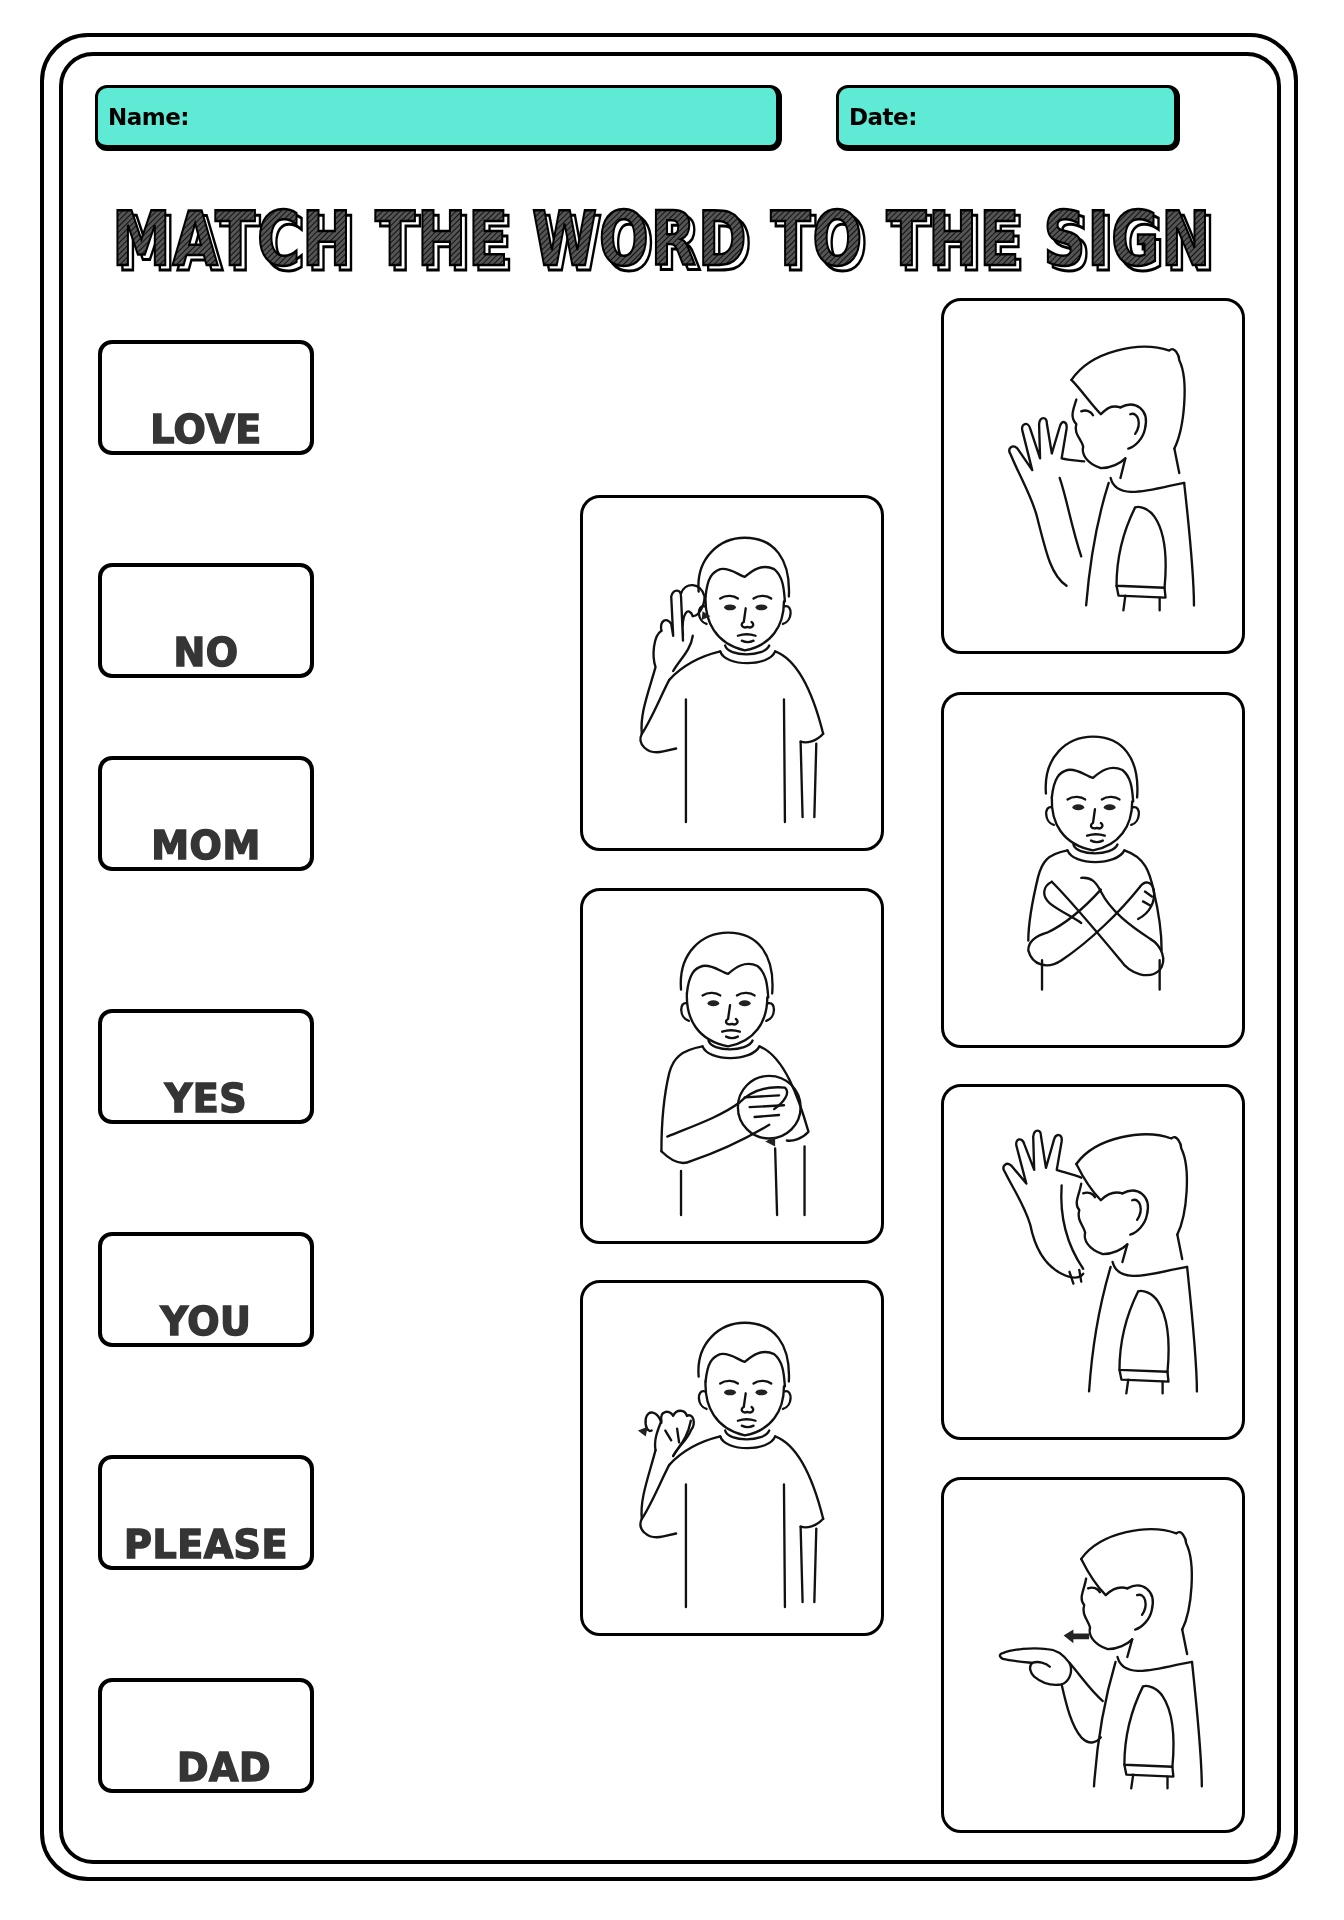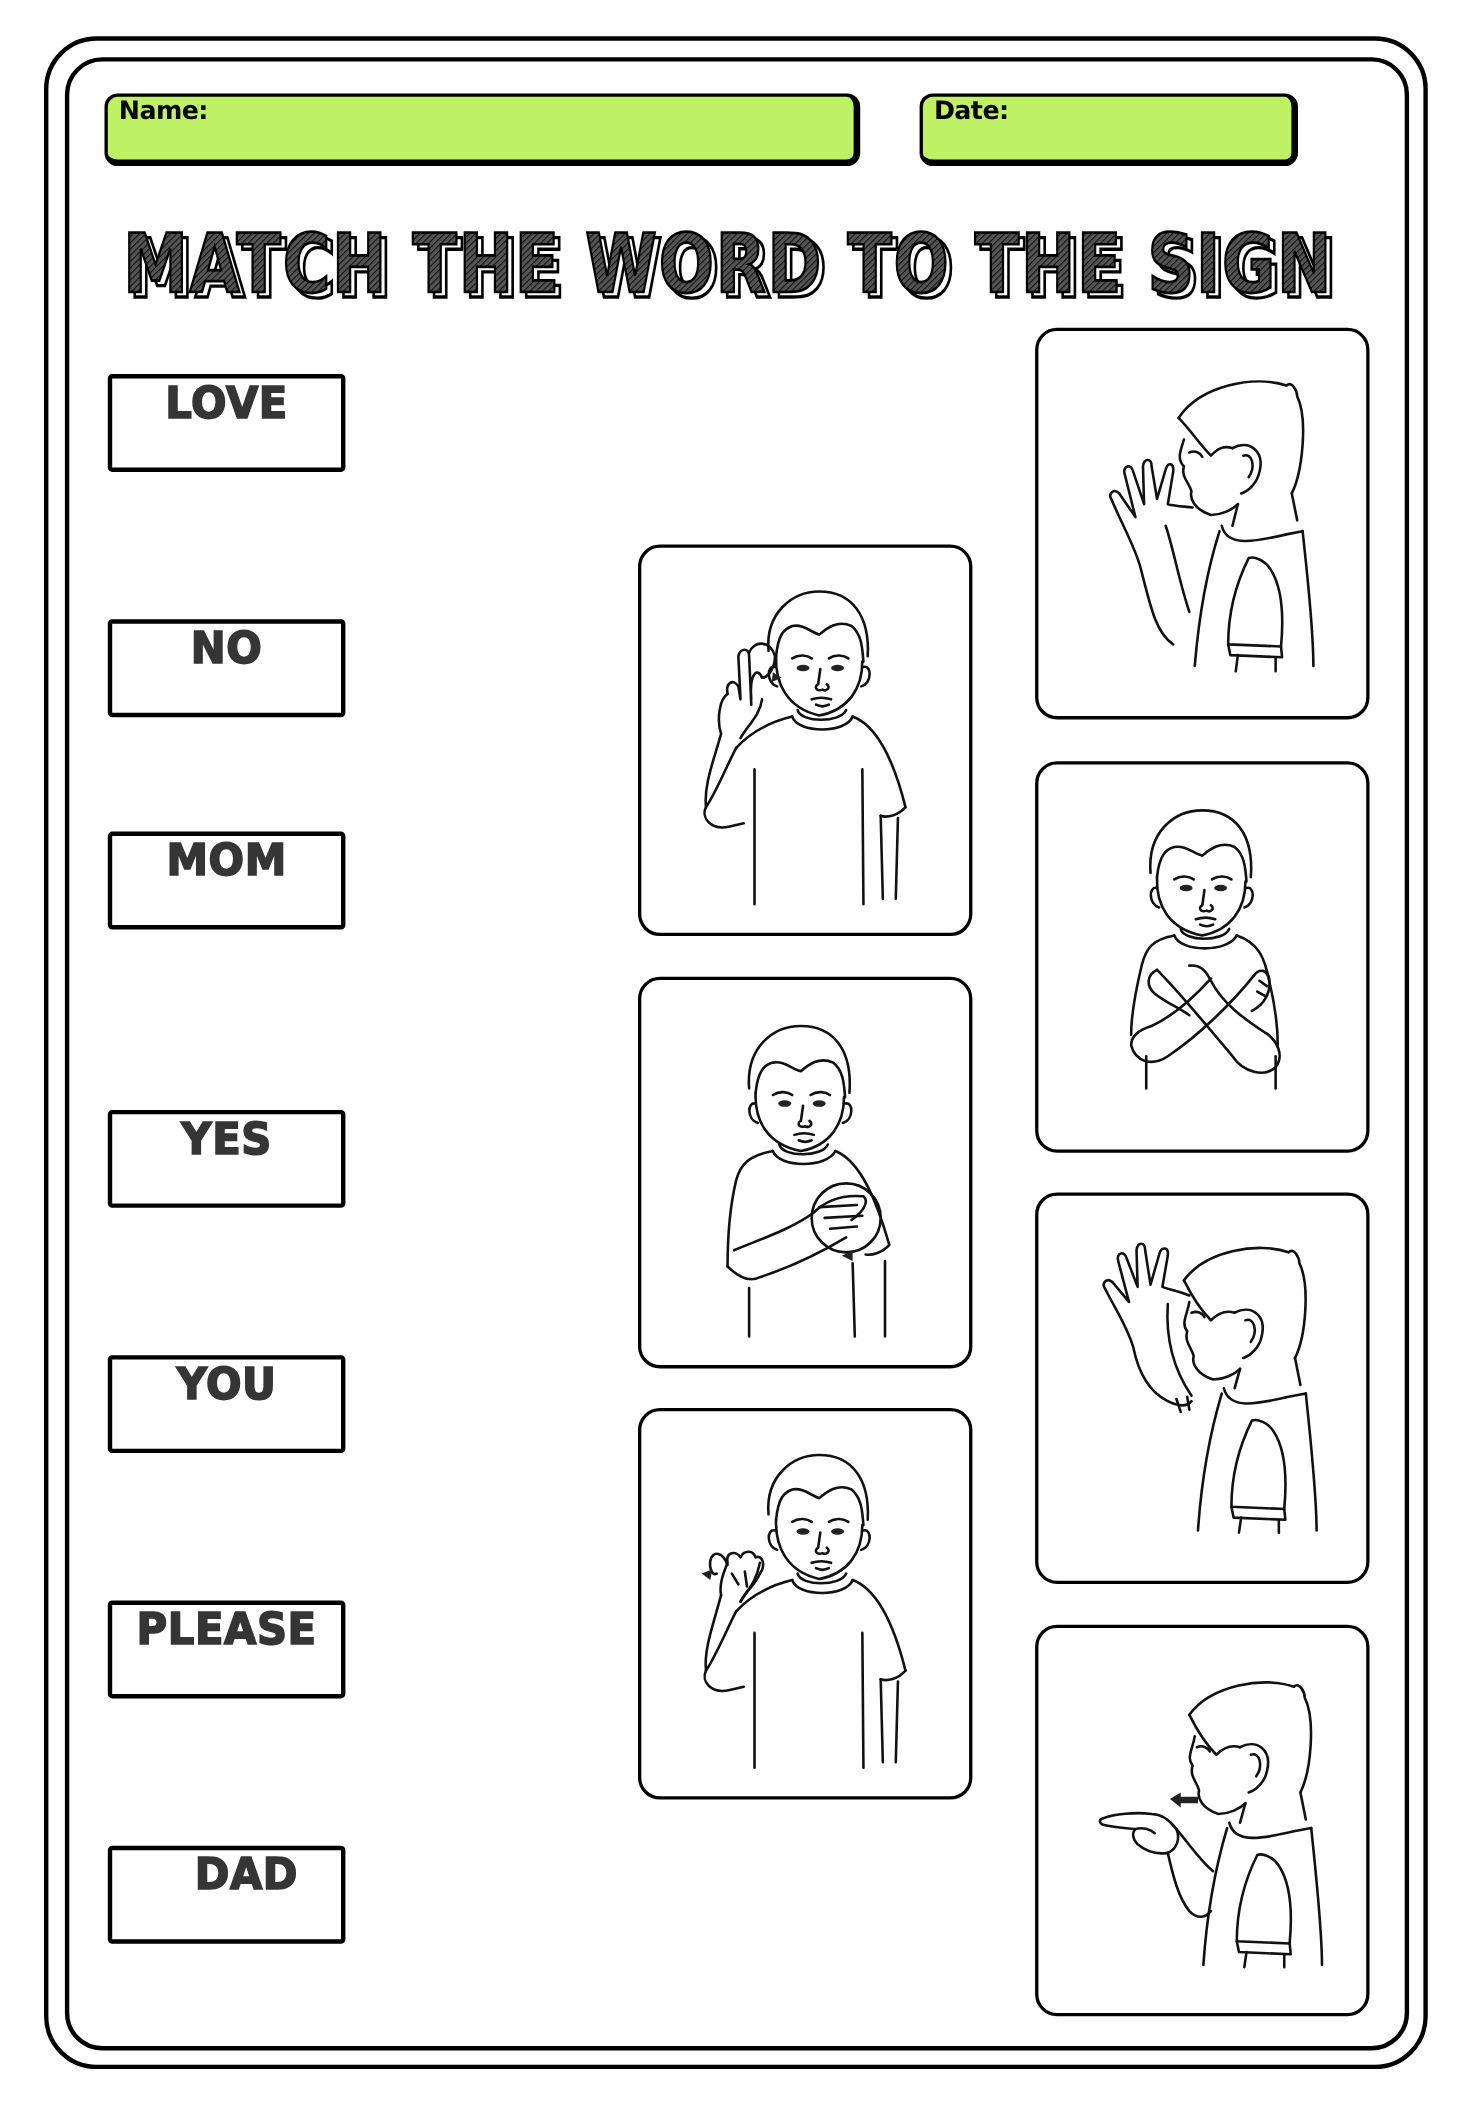--- a/index.html
+++ b/index.html
@@ -1,23 +1,23 @@
 <!DOCTYPE html>
 <html><head>
 <meta charset="utf-8">
 <style>
   html, body { margin: 0; padding: 0; background: #ffffff; }
   body { width: 1344px; height: 1920px; position: relative; overflow: hidden; font-family: "DejaVu Sans", sans-serif; }
   .frame-outer { position: absolute; left: 40px; top: 33px; width: 1258px; height: 1848px; border: 4px solid #000; border-radius: 48px; box-sizing: border-box; }
   .frame-inner { position: absolute; left: 59px; top: 52px; width: 1222px; height: 1812px; border: 4px solid #000; border-radius: 34px; box-sizing: border-box; }
-  .field-box { position: absolute; top: 85px; height: 66px; border: 3px solid #000; border-right-width: 6px; border-bottom-width: 6px; border-radius: 12px; box-sizing: border-box; background: #bef264; display: flex; padding-left: 10px; }
+  .field-box { position: absolute; top: 85px; height: 66px; border: 3px solid #000; border-right-width: 6px; border-bottom-width: 6px; border-radius: 12px; box-sizing: border-box; background: #5eead4; display: flex; align-items: center; padding-left: 10px; }
   .field-box .label { font-family: "DejaVu Sans", sans-serif; font-weight: bold; font-size: 23px; color: #000; letter-spacing: -0.5px; }
   .title { position: absolute; left: 92px; top: 190px; width: 1144px; height: 90px; }
   .title svg { width: 100%; height: 100%; display: block; }
-  .word-box { position: absolute; left: 98px; width: 216px; height: 89px; border: 4px solid #000; border-radius: 4px; box-sizing: border-box; display: flex; align-items: flex-start; justify-content: center; background: #fff; }
+  .word-box { position: absolute; left: 98px; width: 216px; height: 115px; border: 4px solid #000; border-radius: 14px; box-sizing: border-box; display: flex; align-items: flex-end; justify-content: center; background: #fff; }
   .word-box .word { font-family: "DejaVu Sans", sans-serif; font-weight: bold; font-size: 38px; color: #353535; letter-spacing: 0.5px; transform: scaleY(1.05); -webkit-text-stroke: 1.5px #353535; }
   .sign-card { position: absolute; width: 304px; height: 356px; border: 3.5px solid #000; border-radius: 20px; box-sizing: border-box; background: #fff; overflow: hidden; }
   .sign-card svg { width: 100%; height: 100%; display: block; }
   .ln { fill: none; stroke: #111; stroke-width: 2.4; stroke-linecap: round; stroke-linejoin: round; }
   .fl { fill: #222; stroke: none; }
 </style>
 </head>
 <body>
 
 <div class="frame-outer"></div>

